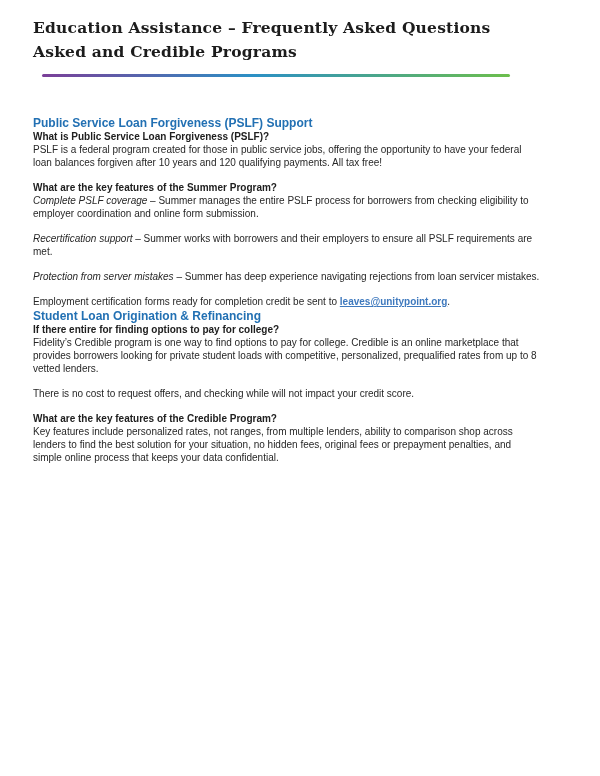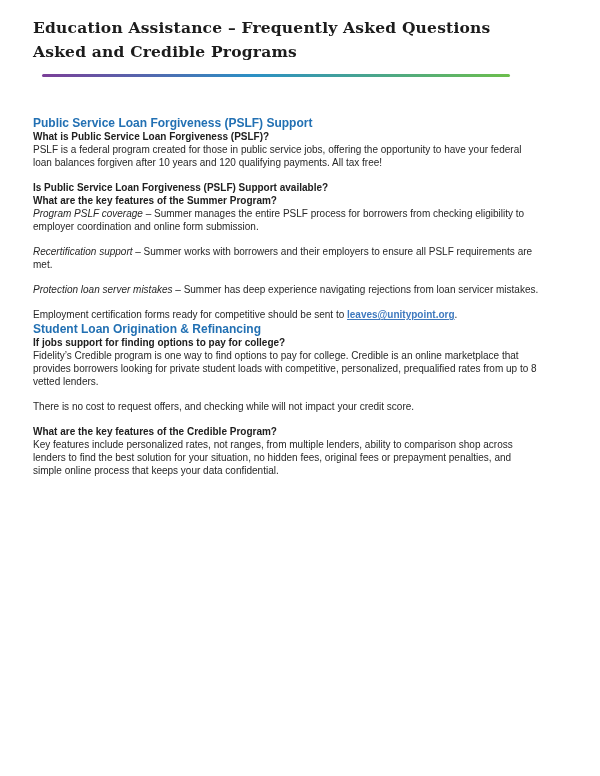--- a/index.html
+++ b/index.html
@@ -69,34 +69,33 @@
   </h1>
 
   <div class="divider"></div>
 
   <section class="section section-first">
     <h2 class="sec-heading">Public Service Loan Forgiveness (PSLF) Support</h2>
 
     <p class="q">What is Public Service Loan Forgiveness (PSLF)?</p>
     <p class="a">PSLF is a federal program created for those in public service jobs, offering the opportunity to have your federal loan balances forgiven after 10 years and 120 qualifying payments. All tax free!</p>
 
-    <p class="q">Is Public Service Loan Forgiveness (PSLF) Support available?</p>
 
     <p class="q">What are the key features of the Summer Program?</p>
-    <p class="a"><em>Program PSLF coverage</em><span> – Summer manages the entire PSLF process for borrowers from checking eligibility to employer coordination and online form submission.</span></p>
+    <p class="a"><em>Complete PSLF coverage</em><span> – Summer manages the entire PSLF process for borrowers from checking eligibility to employer coordination and online form submission.</span></p>
     <p class="a"><em>Recertification support</em><span> – Summer works with borrowers and their employers to ensure all PSLF requirements are met.</span></p>
-    <p class="a"><em>Protection loan server mistakes</em><span> – Summer has deep experience navigating rejections from loan servicer mistakes.</span></p>
+    <p class="a"><em>Protection from server mistakes</em><span> – Summer has deep experience navigating rejections from loan servicer mistakes.</span></p>
 
-    <p class="a a-last gap-sm"><span>Employment certification forms ready for competitive should be sent to </span><a href="#" class="email-link">leaves@unitypoint.org</a><span>.</span></p>
+    <p class="a a-last gap-sm"><span>Employment certification forms ready for completion credit be sent to </span><a href="#" class="email-link">leaves@unitypoint.org</a><span>.</span></p>
   </section>
 
   <section class="section section-second">
     <h2 class="sec-heading">Student Loan Origination &amp; Refinancing</h2>
 
-    <p class="q">If jobs support for finding options to pay for college?</p>
+    <p class="q">If there entire for finding options to pay for college?</p>
     <p class="a">Fidelity’s Credible program is one way to find options to pay for college. Credible is an online marketplace that provides borrowers looking for private student loads with competitive, personalized, prequalified rates from up to 8 vetted lenders.</p>
     <p class="a">There is no cost to request offers, and checking while will not impact your credit score.</p>
 
     <p class="q">What are the key features of the Credible Program?</p>
     <p class="a a-last">Key features include personalized rates, not ranges, from multiple lenders, ability to comparison shop across lenders to find the best solution for your situation, no hidden fees, original fees or prepayment penalties, and simple online process that keeps your data confidential.</p>
   </section>
 
 </div>
 
 </body></html>

